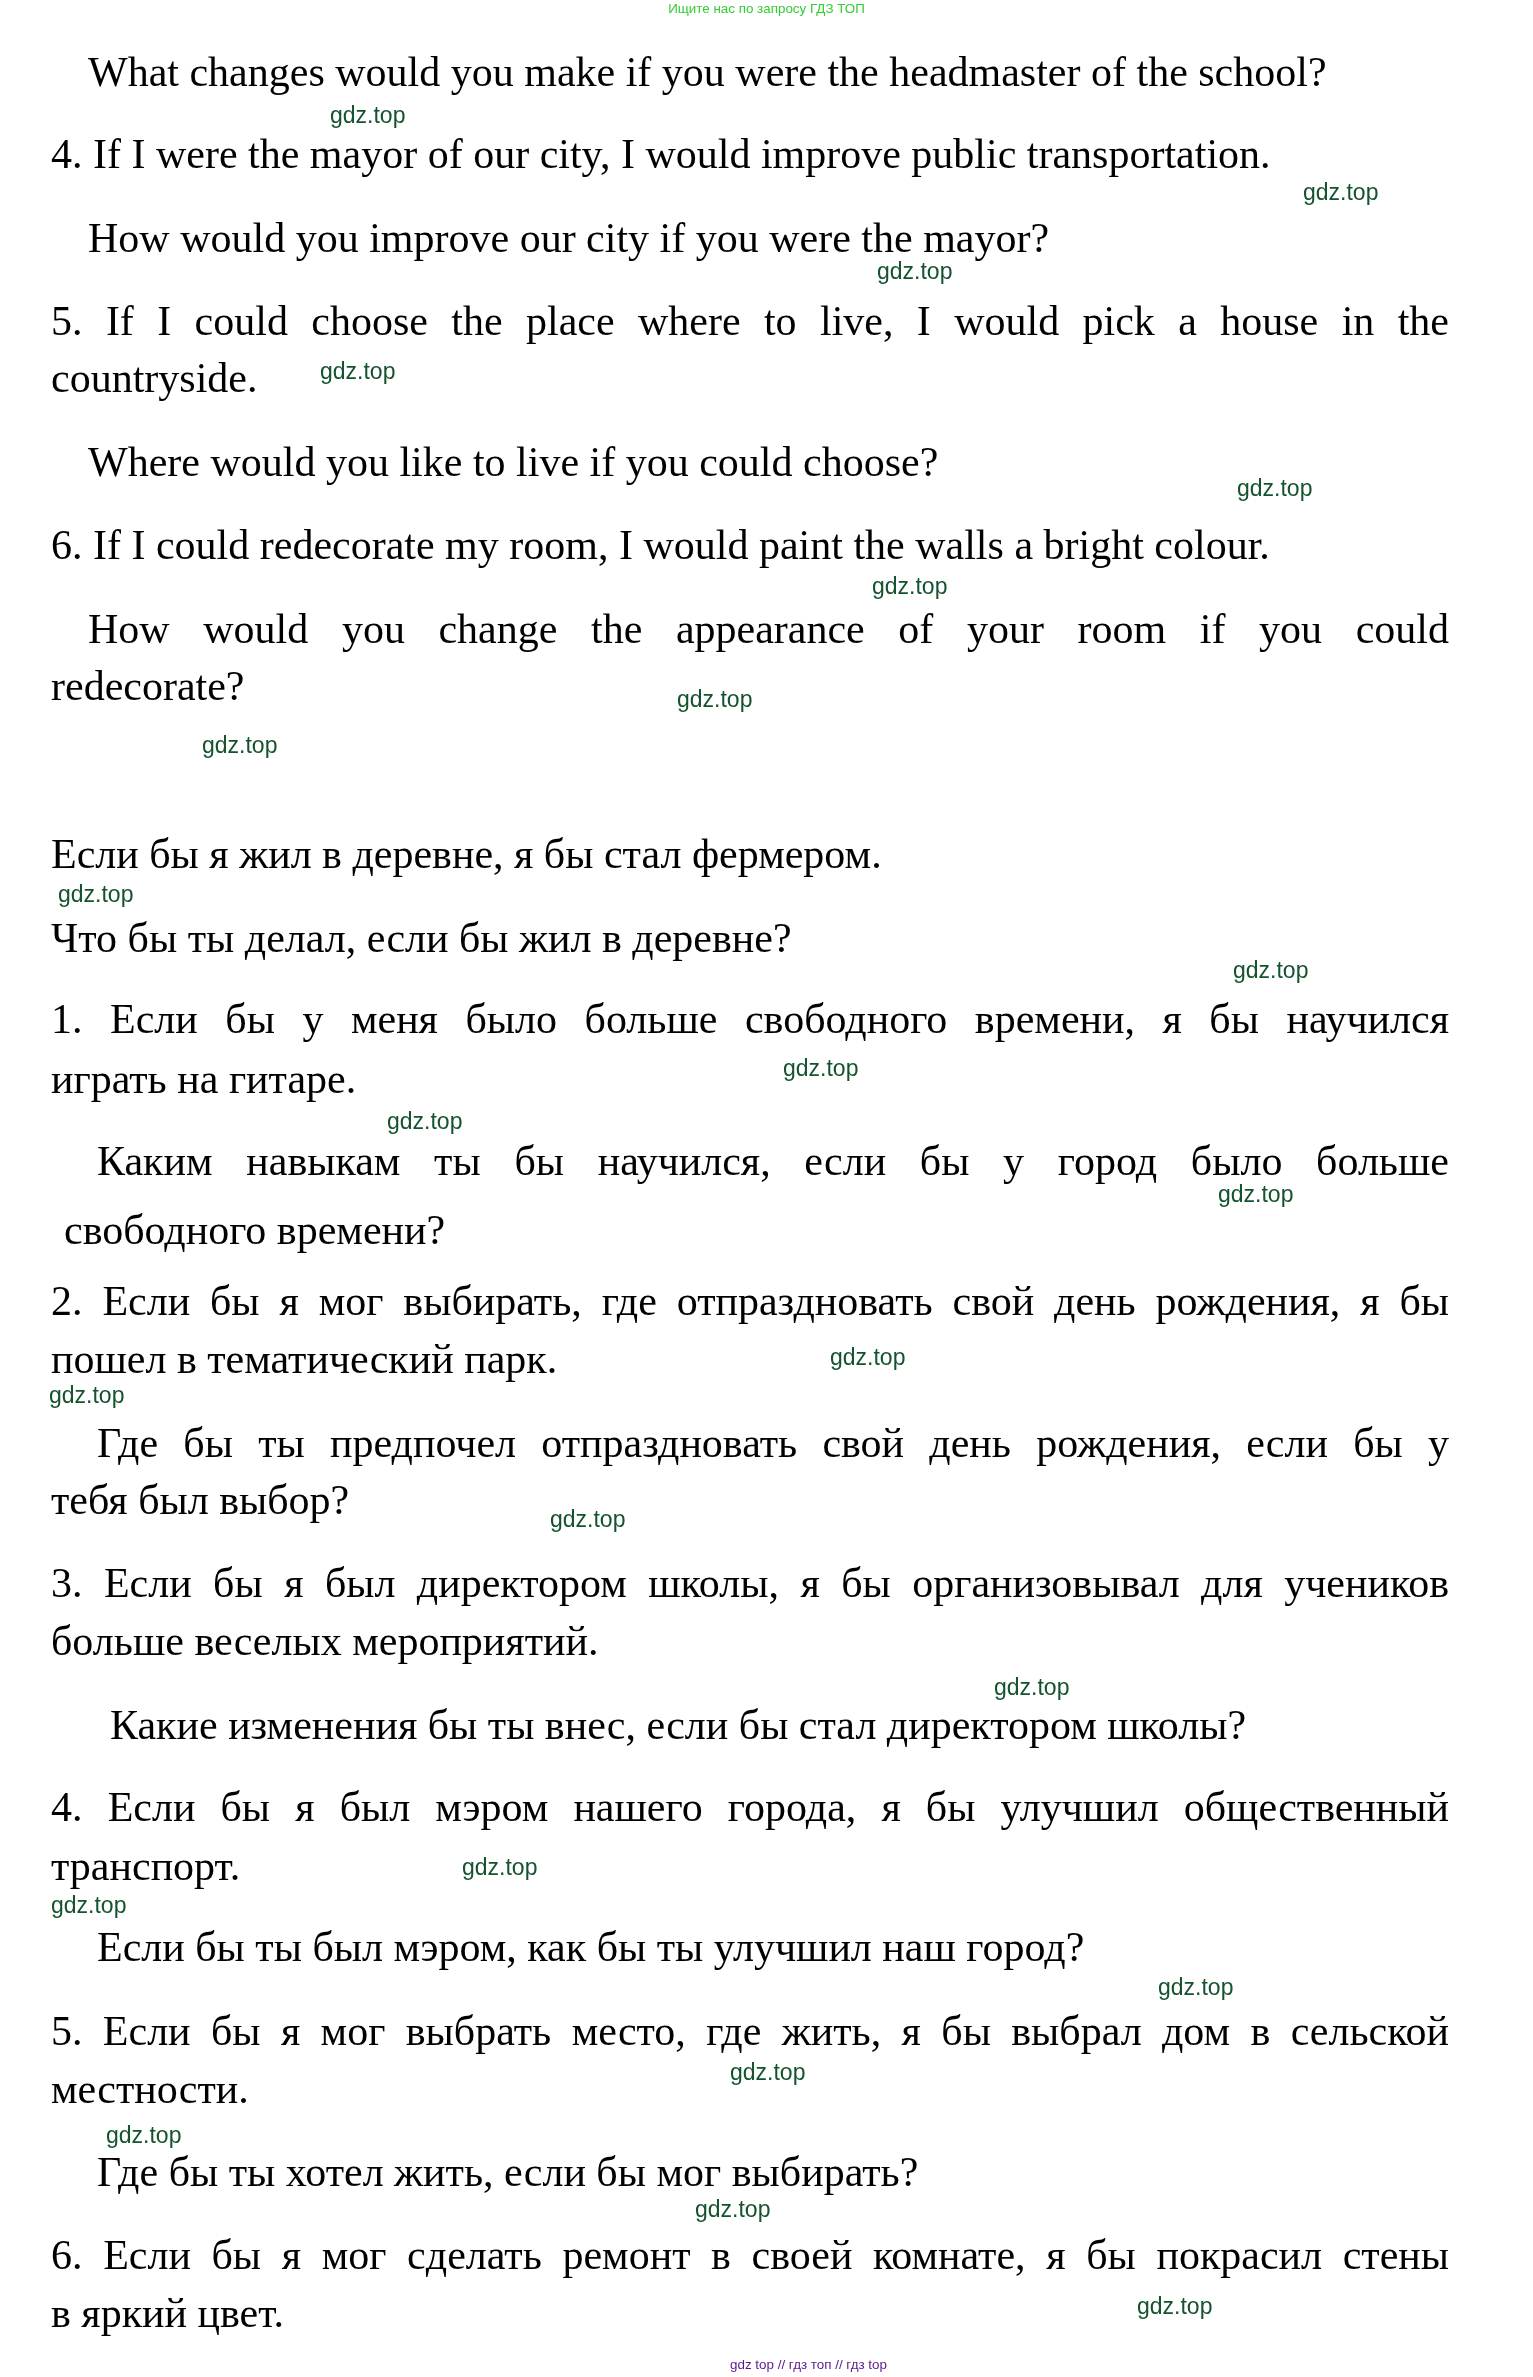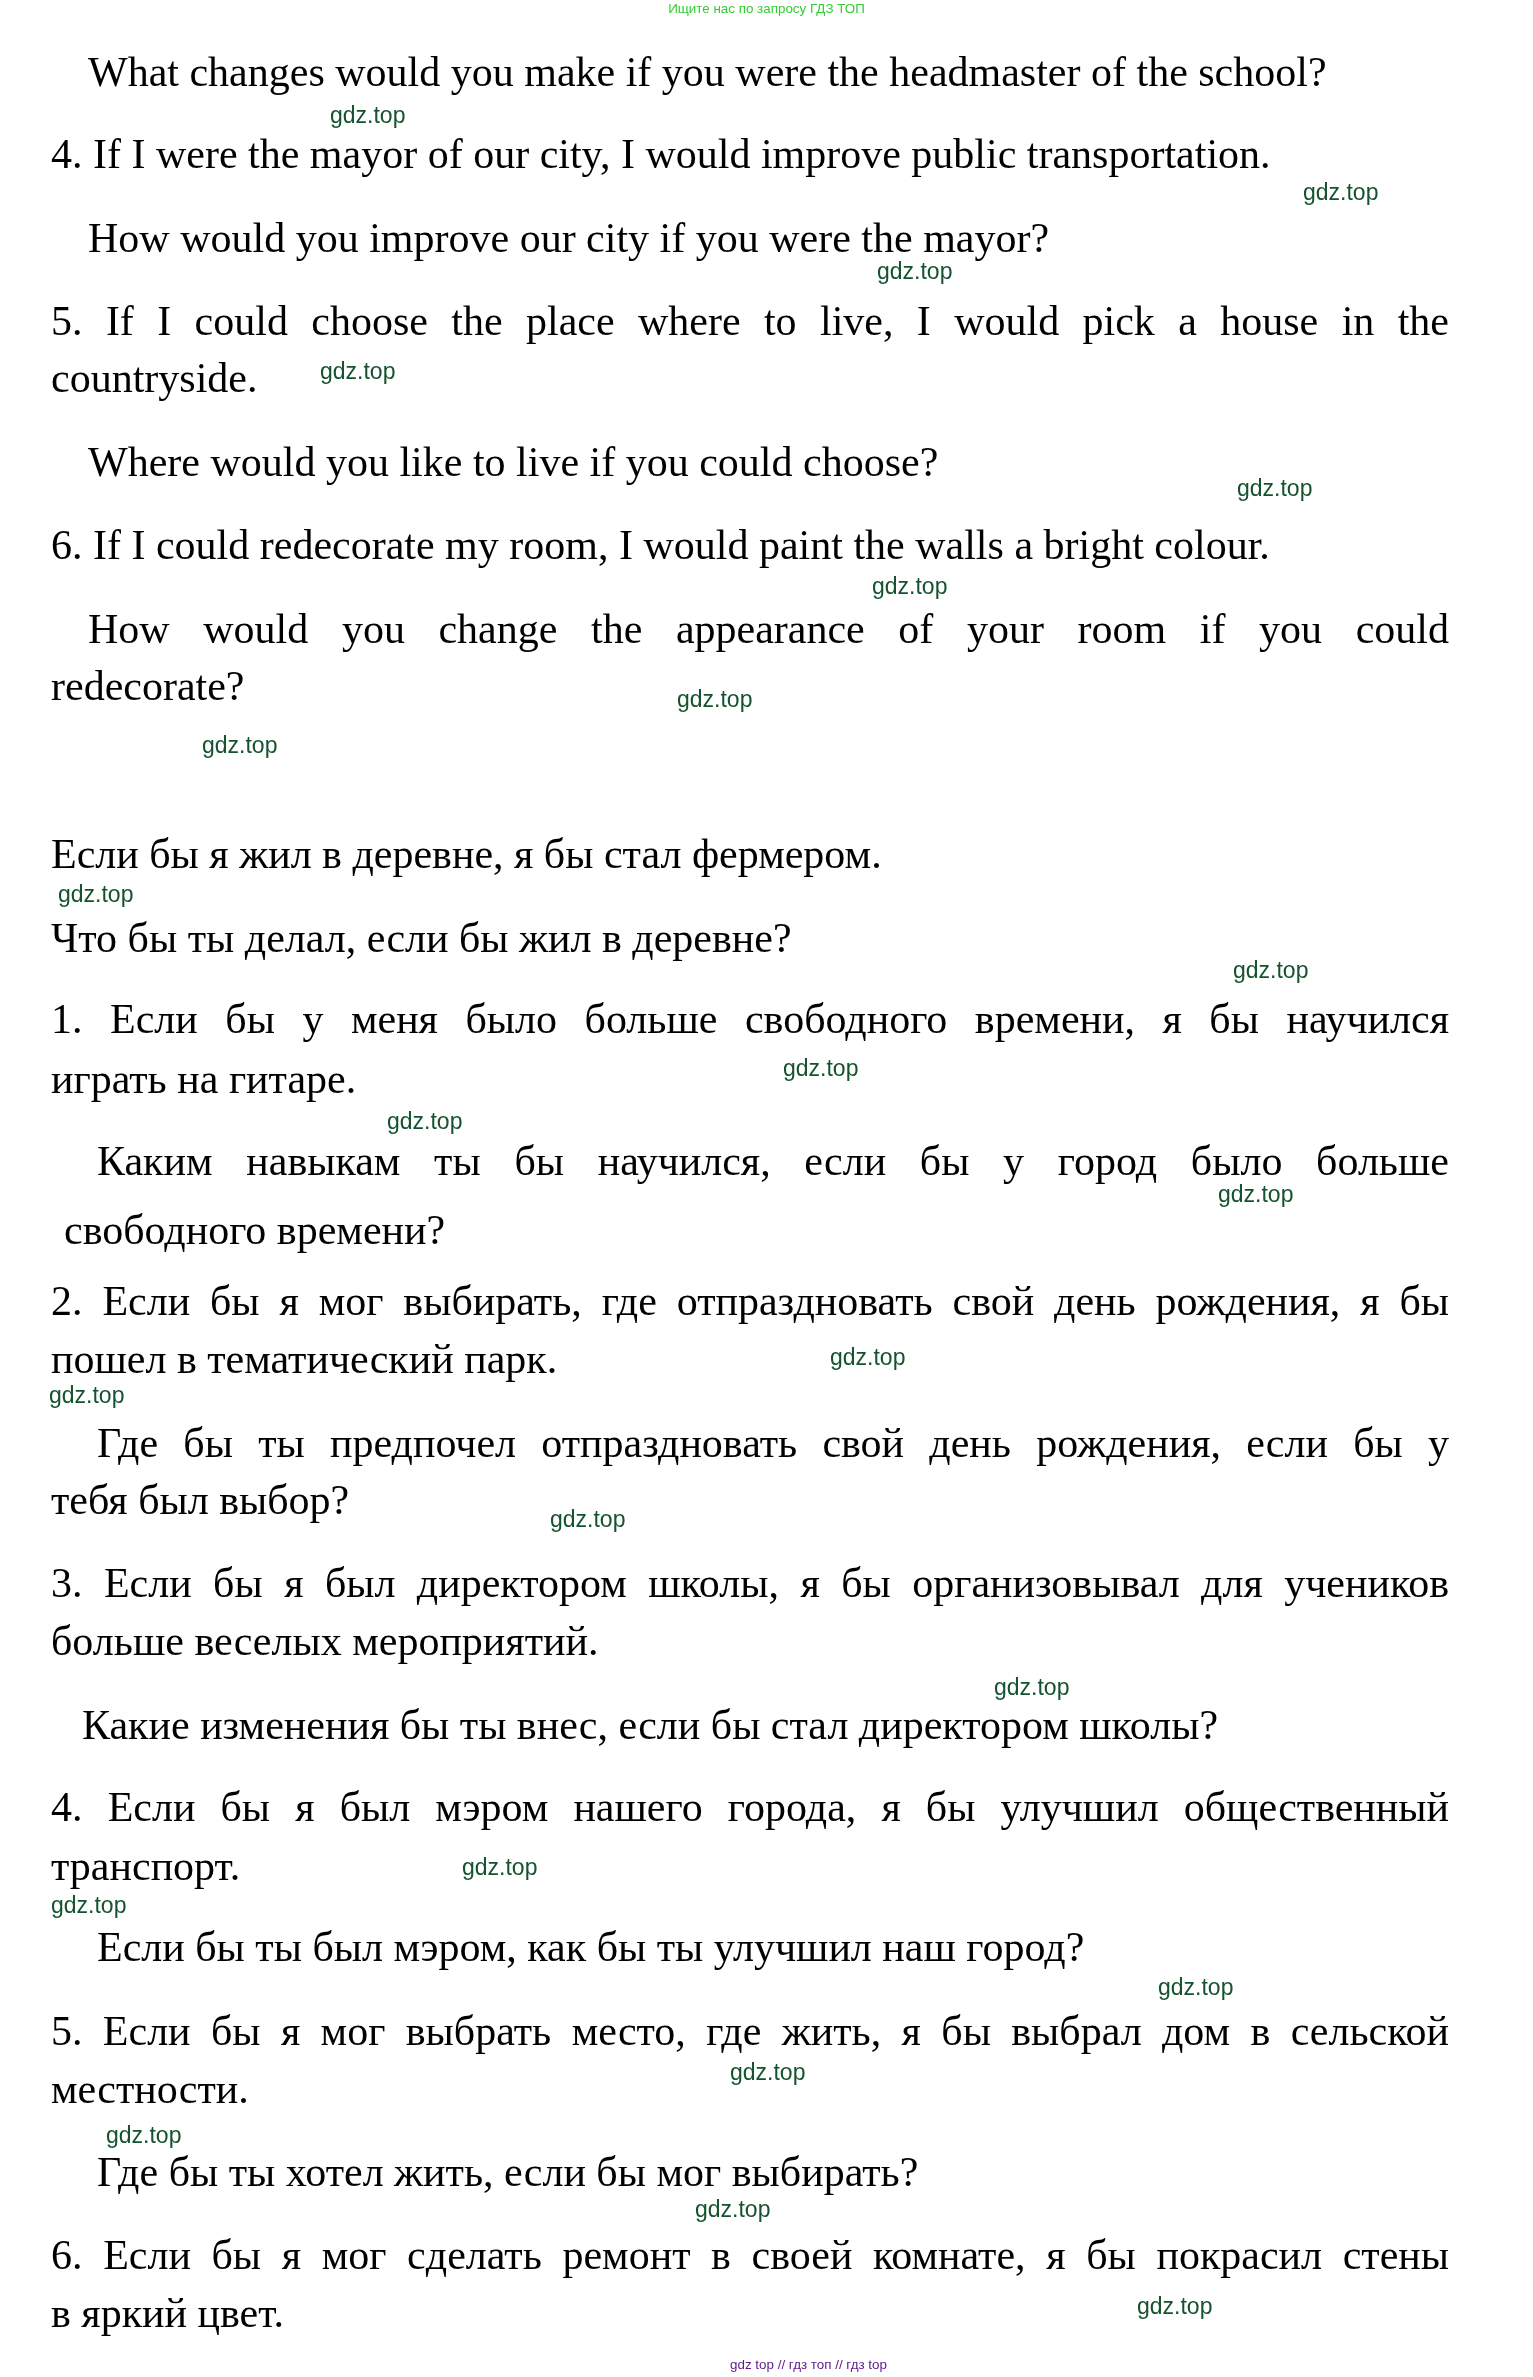--- a/index.html
+++ b/index.html
@@ -60,21 +60,21 @@
 <div class="wm" style="top:1383px;left:49px;">gdz.top</div>
 
 <div class="line just-ind" style="top:1420px;left:97px;width:1352px;">Где бы ты предпочел отпраздновать свой день рождения, если бы у</div>
 <div class="line" style="top:1477px;left:51px;">тебя был выбор?</div>
 <div class="wm" style="top:1507px;left:550px;">gdz.top</div>
 
 <div class="line just" style="top:1560px;left:51px;">3. Если бы я был директором школы, я бы организовывал для учеников</div>
 <div class="line" style="top:1618px;left:51px;">больше веселых мероприятий.</div>
 <div class="wm" style="top:1675px;left:994px;">gdz.top</div>
 
-<div class="line" style="top:1702px;left:82px;">Какие изменения бы ты внес, если бы стал директором школы?</div>
+<div class="line" style="top:1702px;left:110px;">Какие изменения бы ты внес, если бы стал директором школы?</div>
 
 <div class="line just" style="top:1784px;left:51px;">4. Если бы я был мэром нашего города, я бы улучшил общественный</div>
 <div class="line" style="top:1843px;left:51px;">транспорт.</div>
 <div class="wm" style="top:1855px;left:462px;">gdz.top</div>
 <div class="wm" style="top:1893px;left:51px;">gdz.top</div>
 
 <div class="line" style="top:1924px;left:97px;">Если бы ты был мэром, как бы ты улучшил наш город?</div>
 <div class="wm" style="top:1975px;left:1158px;">gdz.top</div>
 
 <div class="line just" style="top:2008px;left:51px;">5. Если бы я мог выбрать место, где жить, я бы выбрал дом в сельской</div>

